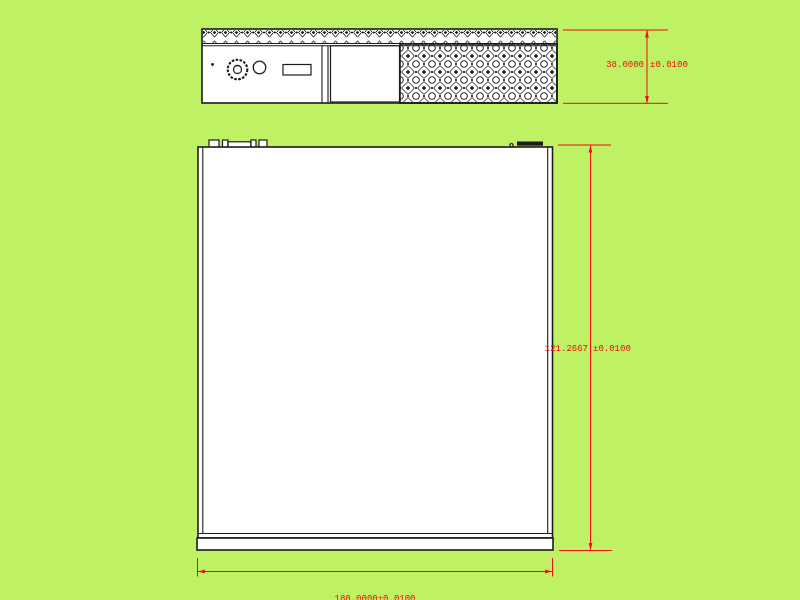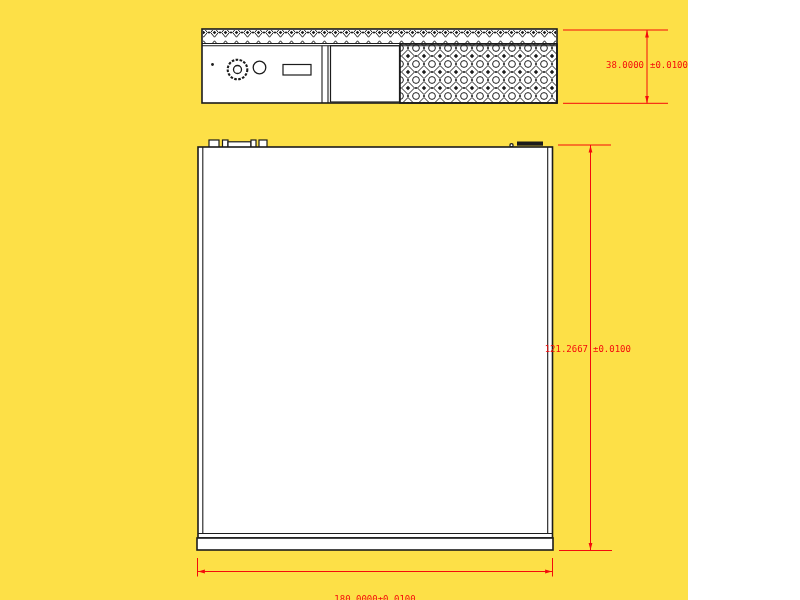--- a/index.html
+++ b/index.html
@@ -4,21 +4,21 @@
 <style>
   :root{
     --ink:#1c1c1c;
     --dim:#f40b0b;
   }
   html,body{margin:0;padding:0;}
   body{
     width:800px;height:600px;overflow:hidden;background:#ffffff;
     font-family:"DejaVu Sans Mono","Liberation Mono",monospace;
   }
-  .canvas{position:relative;width:688px;height:600px;background:#fde047;}
+  .canvas{position:relative;width:800px;height:600px;background:#bef264;font-family:Liberation Mono, monospace;}
   svg{position:absolute;left:0;top:0;}
 
   
   .ln  {fill:#ffffff;stroke:var(--ink);stroke-width:1.6;}
   .ln2 {fill:#ffffff;stroke:var(--ink);stroke-width:1.2;}
   .tn  {stroke:var(--ink);stroke-width:1.1;fill:none;}
   .tn2 {stroke:var(--ink);stroke-width:1.3;fill:#ffffff;}
   .pf  {fill:var(--ink);stroke:none;}
   .pk  {fill:none;stroke:var(--ink);stroke-width:1;}
   .knob{fill:#ffffff;stroke:var(--ink);stroke-width:2.1;stroke-dasharray:2.6 1.4;}

